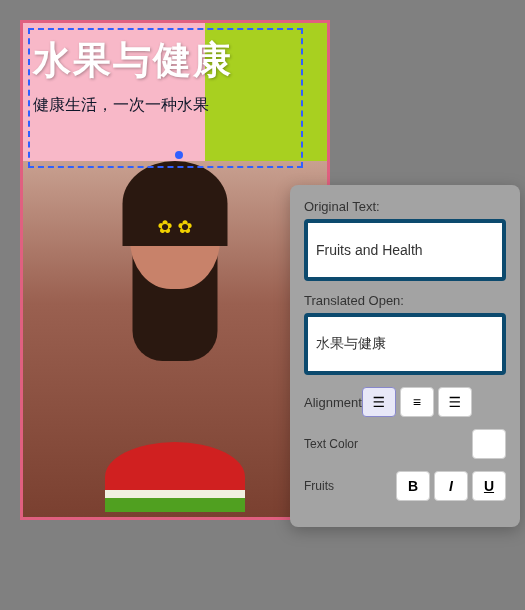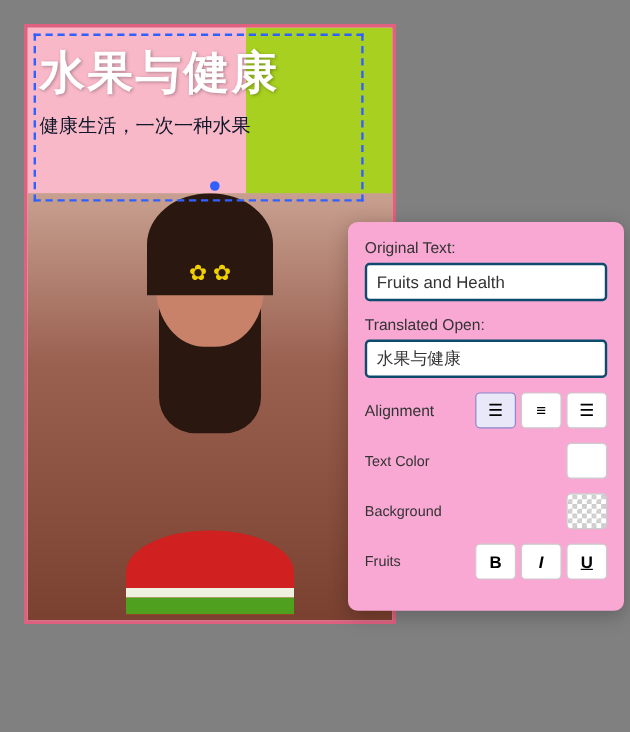--- a/index.html
+++ b/index.html
@@ -168,51 +168,51 @@
       z-index: 15;
       pointer-events: none;
     }
 
     
     .panel {
       position: absolute;
       top: 185px;
       right: 5px;
       width: 230px;
-      background: #f9a8d4;
+      background: #a3a3a3;
       border-radius: 8px;
       box-shadow: 0 4px 16px rgba(0,0,0,0.25);
       padding: 14px 14px 14px 14px;
     }
 
     .panel-row {
       margin-bottom: 12px;
     }
 
     .panel-label {
       font-size: 13px;
       color: #333;
       margin-bottom: 5px;
       font-weight: normal;
     }
 
     .panel-input {
       width: 100%;
-      border: 2px solid #0c4a6e;
-      border-radius: 4px;
-      padding: 6px 8px;
+      border: 4px solid #0c4a6e;
+      border-radius: 4px;
+      padding: 19px 8px;
       font-size: 14px;
       color: #333;
       outline: none;
     }
 
     .alignment-row {
       display: flex;
       align-items: center;
-      justify-content: space-between;
+      justify-content: flex-start;
       margin-bottom: 12px;
     }
 
     .alignment-label {
       font-size: 13px;
       color: #333;
     }
 
     .alignment-buttons {
       display: flex;
@@ -351,24 +351,20 @@
       <button class="align-btn">☰</button>
     </div>
   </div>
 
 
   <div class="inline-row">
     <span class="inline-label">Text Color</span>
     <div class="color-swatch"></div>
   </div>
 
-  <div class="inline-row">
-    <span class="inline-label">Background</span>
-    <div class="bg-swatch"></div>
-  </div>
 
 
   <div class="inline-row">
     <span class="inline-label">Fruits</span>
     <div class="style-buttons">
       <button class="style-btn bold">B</button>
       <button class="style-btn italic">I</button>
       <button class="style-btn underline">U</button>
     </div>
   </div>

